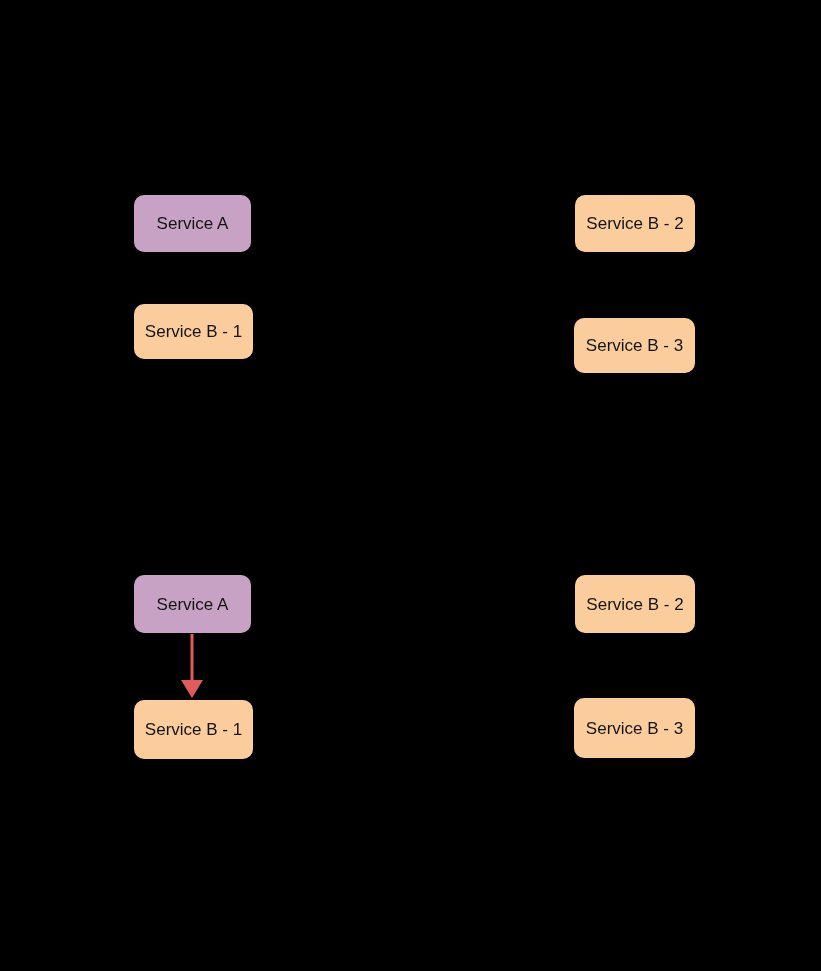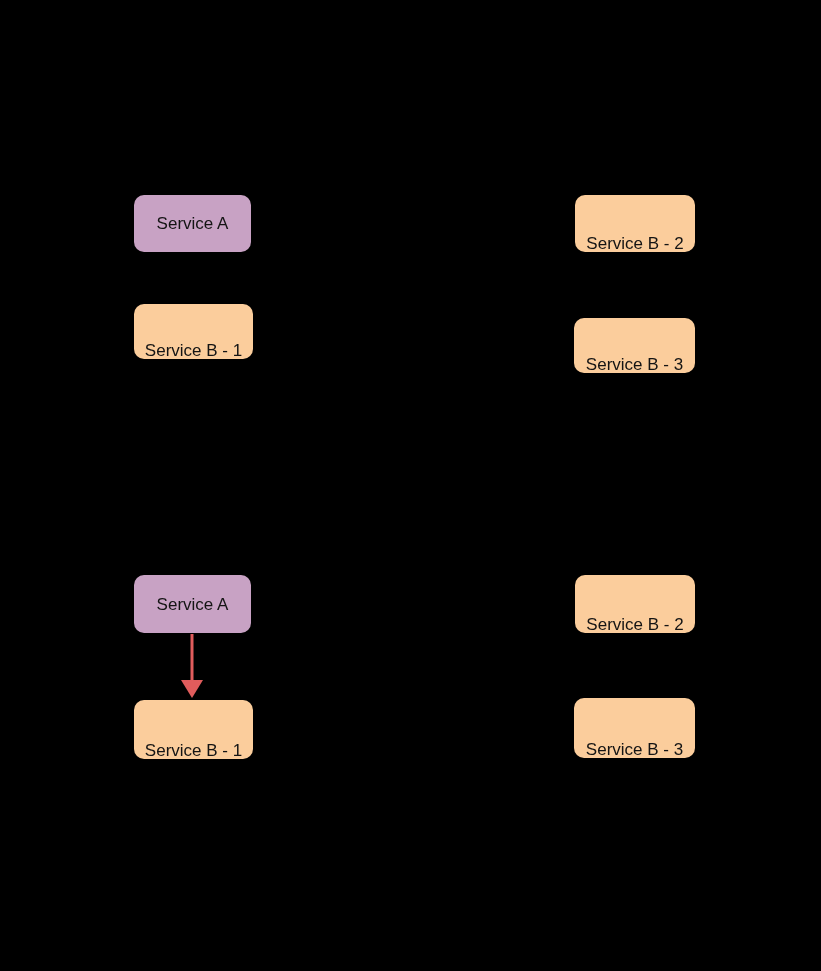--- a/index.html
+++ b/index.html
@@ -17,21 +17,21 @@
   }
   .node {
     position: absolute;
     border-radius: 10px;
     display: flex;
     align-items: center;
     justify-content: center;
     box-sizing: border-box;
   }
   .node-purple { background: var(--service-a-fill, #C8A2C4); }
-  .node-orange { background: var(--service-b-fill, #FBCD9C); align-items: flex-end; }
+  .node-orange { background: var(--service-b-fill, #FBCD9C); }
   .node-label {
     color: var(--label-text, #141414);
     font-size: 17px;
     line-height: 1;
     white-space: nowrap;
   }
   
   .n-a-top  { left: 134px; top: 195px; width: 117px; height: 57px; }
   .n-b1-top { left: 134px; top: 304px; width: 119px; height: 55px; }
   .n-b2-top { left: 575px; top: 195px; width: 120px; height: 57px; }

